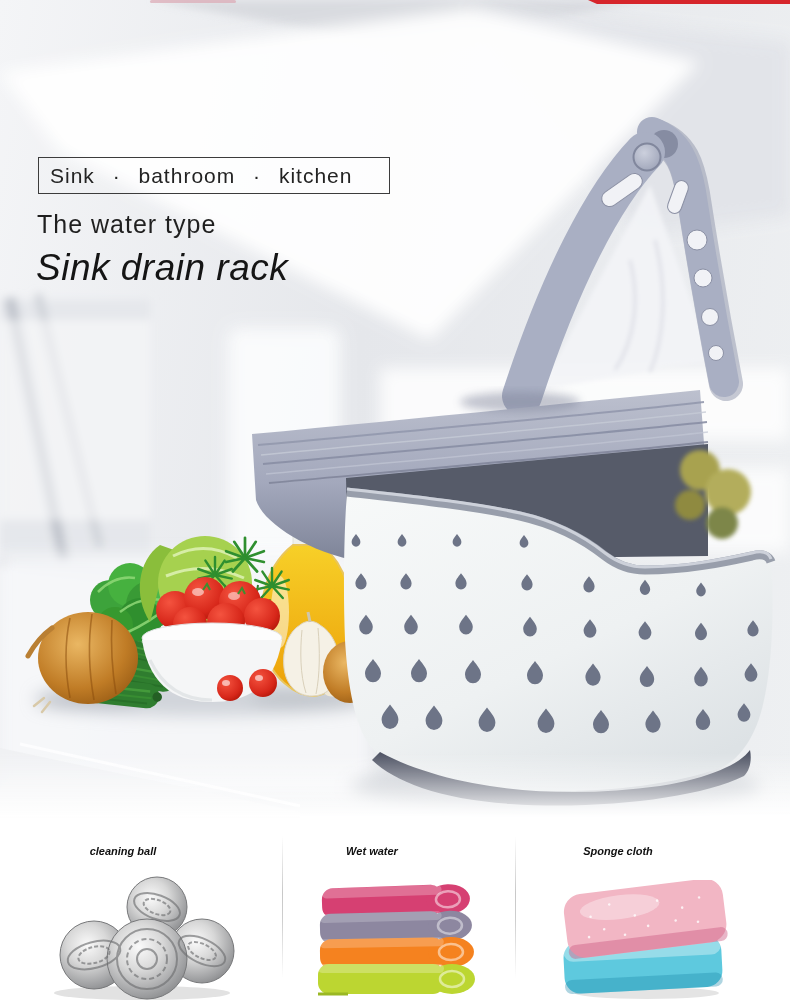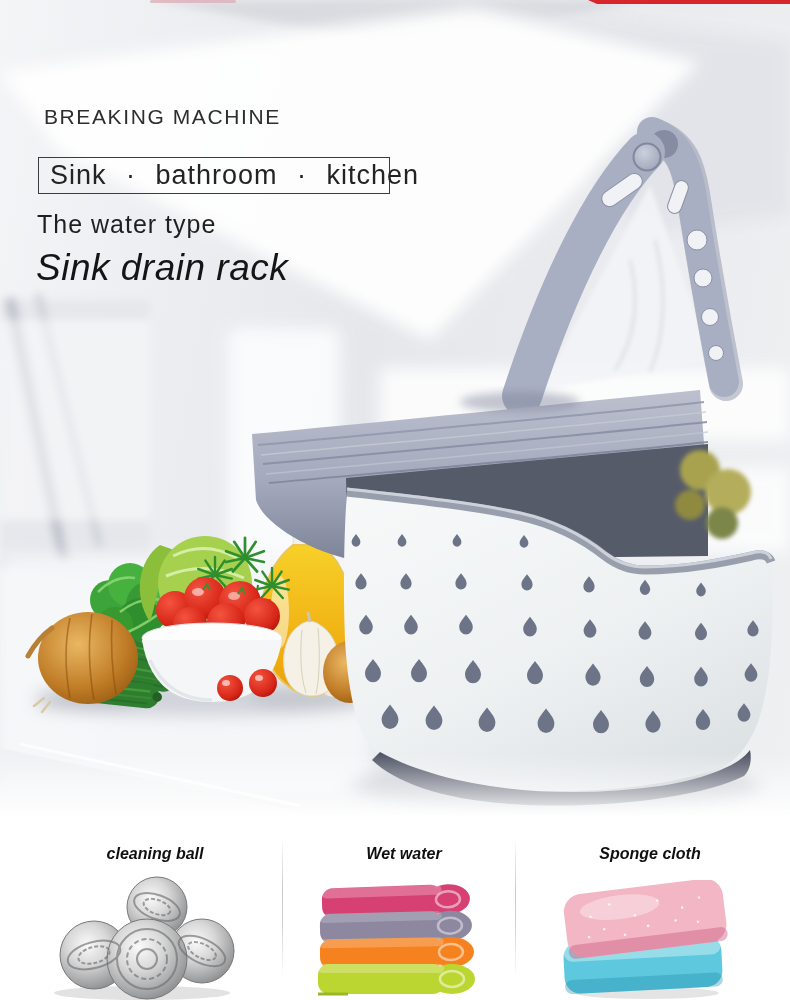--- a/index.html
+++ b/index.html
@@ -4,31 +4,31 @@
 <style>
   html,body{margin:0;padding:0;background:#fff;}
   .canvas{position:relative;width:790px;height:1000px;overflow:hidden;background:#fff;
           font-family:"Liberation Sans",sans-serif;}
   .photo{position:absolute;left:0;top:0;width:790px;height:830px;
          background:linear-gradient(100deg,#f4f5f7 0%,#e5e7eb 45%,#eef0f2 100%);}
   #scene{position:absolute;left:0;top:0;display:block;}
   .txt{position:absolute;z-index:6;white-space:nowrap;}
   .brand{left:44px;top:105px;font-size:21px;letter-spacing:1.6px;font-weight:500;color:#2e2e2e;}
   .usage{left:38px;top:157px;width:352px;height:37px;border:1.5px solid #3c3c3c;
-         display:flex;align-items:center;padding-left:11px;font-size:27px;
+         display:flex;align-items:center;padding-left:11px;font-size:21px;
          letter-spacing:1px;word-spacing:11px;color:#232323;box-sizing:border-box;}
   .subtitle{left:37px;top:210px;font-size:25px;letter-spacing:1px;color:#1f1f1f;}
   .headline{left:36px;top:249px;font-size:37px;line-height:37px;font-style:italic;
             color:#151515;letter-spacing:.5px;}
   .strip{position:absolute;left:0;top:828px;width:790px;height:172px;background:#fff;z-index:4;}
   .divider{position:absolute;top:8px;width:1px;height:142px;
            background:linear-gradient(#ffffff,#c8c8c8 40%,#cfcfcf 60%,#ffffff);}
   .d1{left:282px;} .d2{left:515px;}
-  .acc-label{position:absolute;top:17px;transform:translateX(-50%);font-size:16px;
-             font-weight:bold;font-style:italic;color:#101010;margin-left:32px;}
+  .acc-label{position:absolute;top:17px;transform:translateX(-50%);font-size:11px;
+             font-weight:bold;font-style:italic;color:#101010;}
   .art{position:absolute;display:block;}
 </style>
 </head>
 <body>
 
 <div class="canvas">
 
   <div class="photo">
     <svg id="scene" width="790" height="830" viewBox="0 0 790 830">
       <defs>
@@ -306,21 +306,20 @@
       </g>
 
       <g>
         <polygon points="0,748 300,812 300,830 0,830" fill="#eef0f2" opacity="0.85"></polygon>
         <line x1="20" y1="744" x2="300" y2="806" stroke="#fdfdfe" stroke-width="3" opacity="0.95"></line>
       </g>
 
       <rect x="0" y="752" width="790" height="78" fill="url(#fadeGrad)"></rect>
     </svg>
 
-    <div class="txt brand">BREAKING MACHINE</div>
     <div class="txt usage">
       <span>Sink · bathroom · kitchen</span>
     </div>
     <div class="txt subtitle">The water type</div>
     <div class="txt headline">
       <div>Sink drain rack</div>
     </div>
   </div>
 
   <div class="strip">

